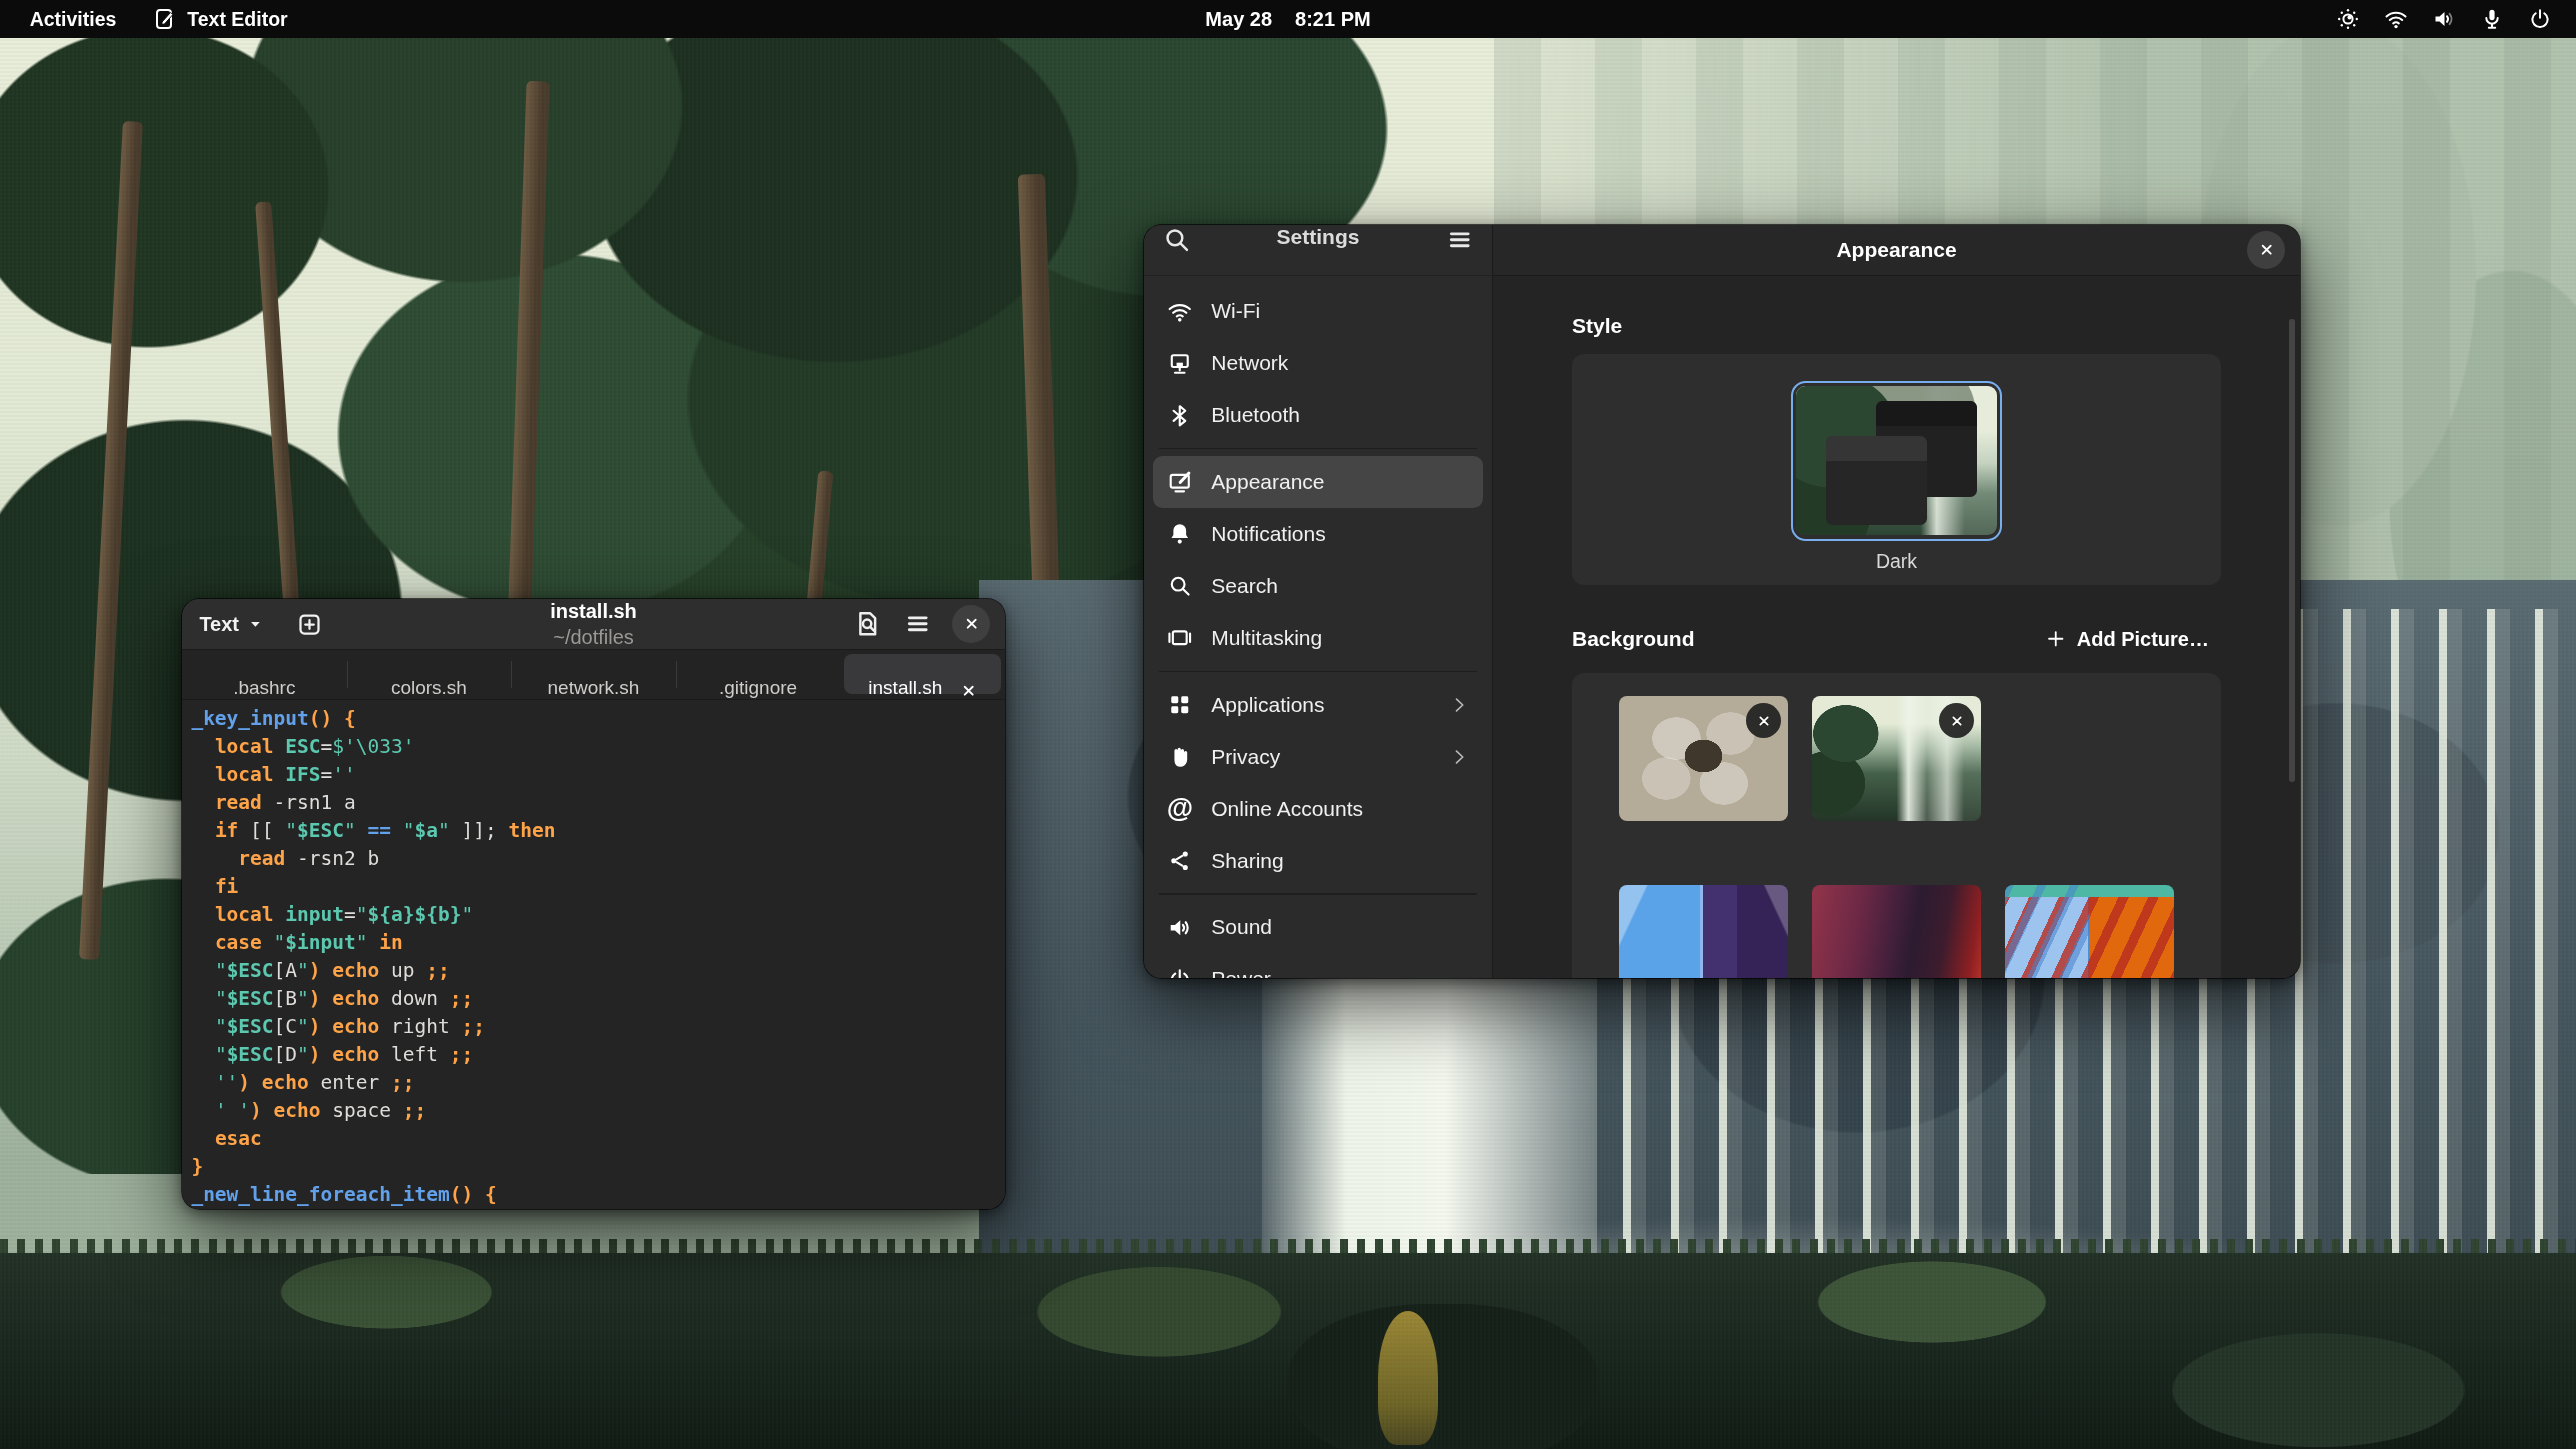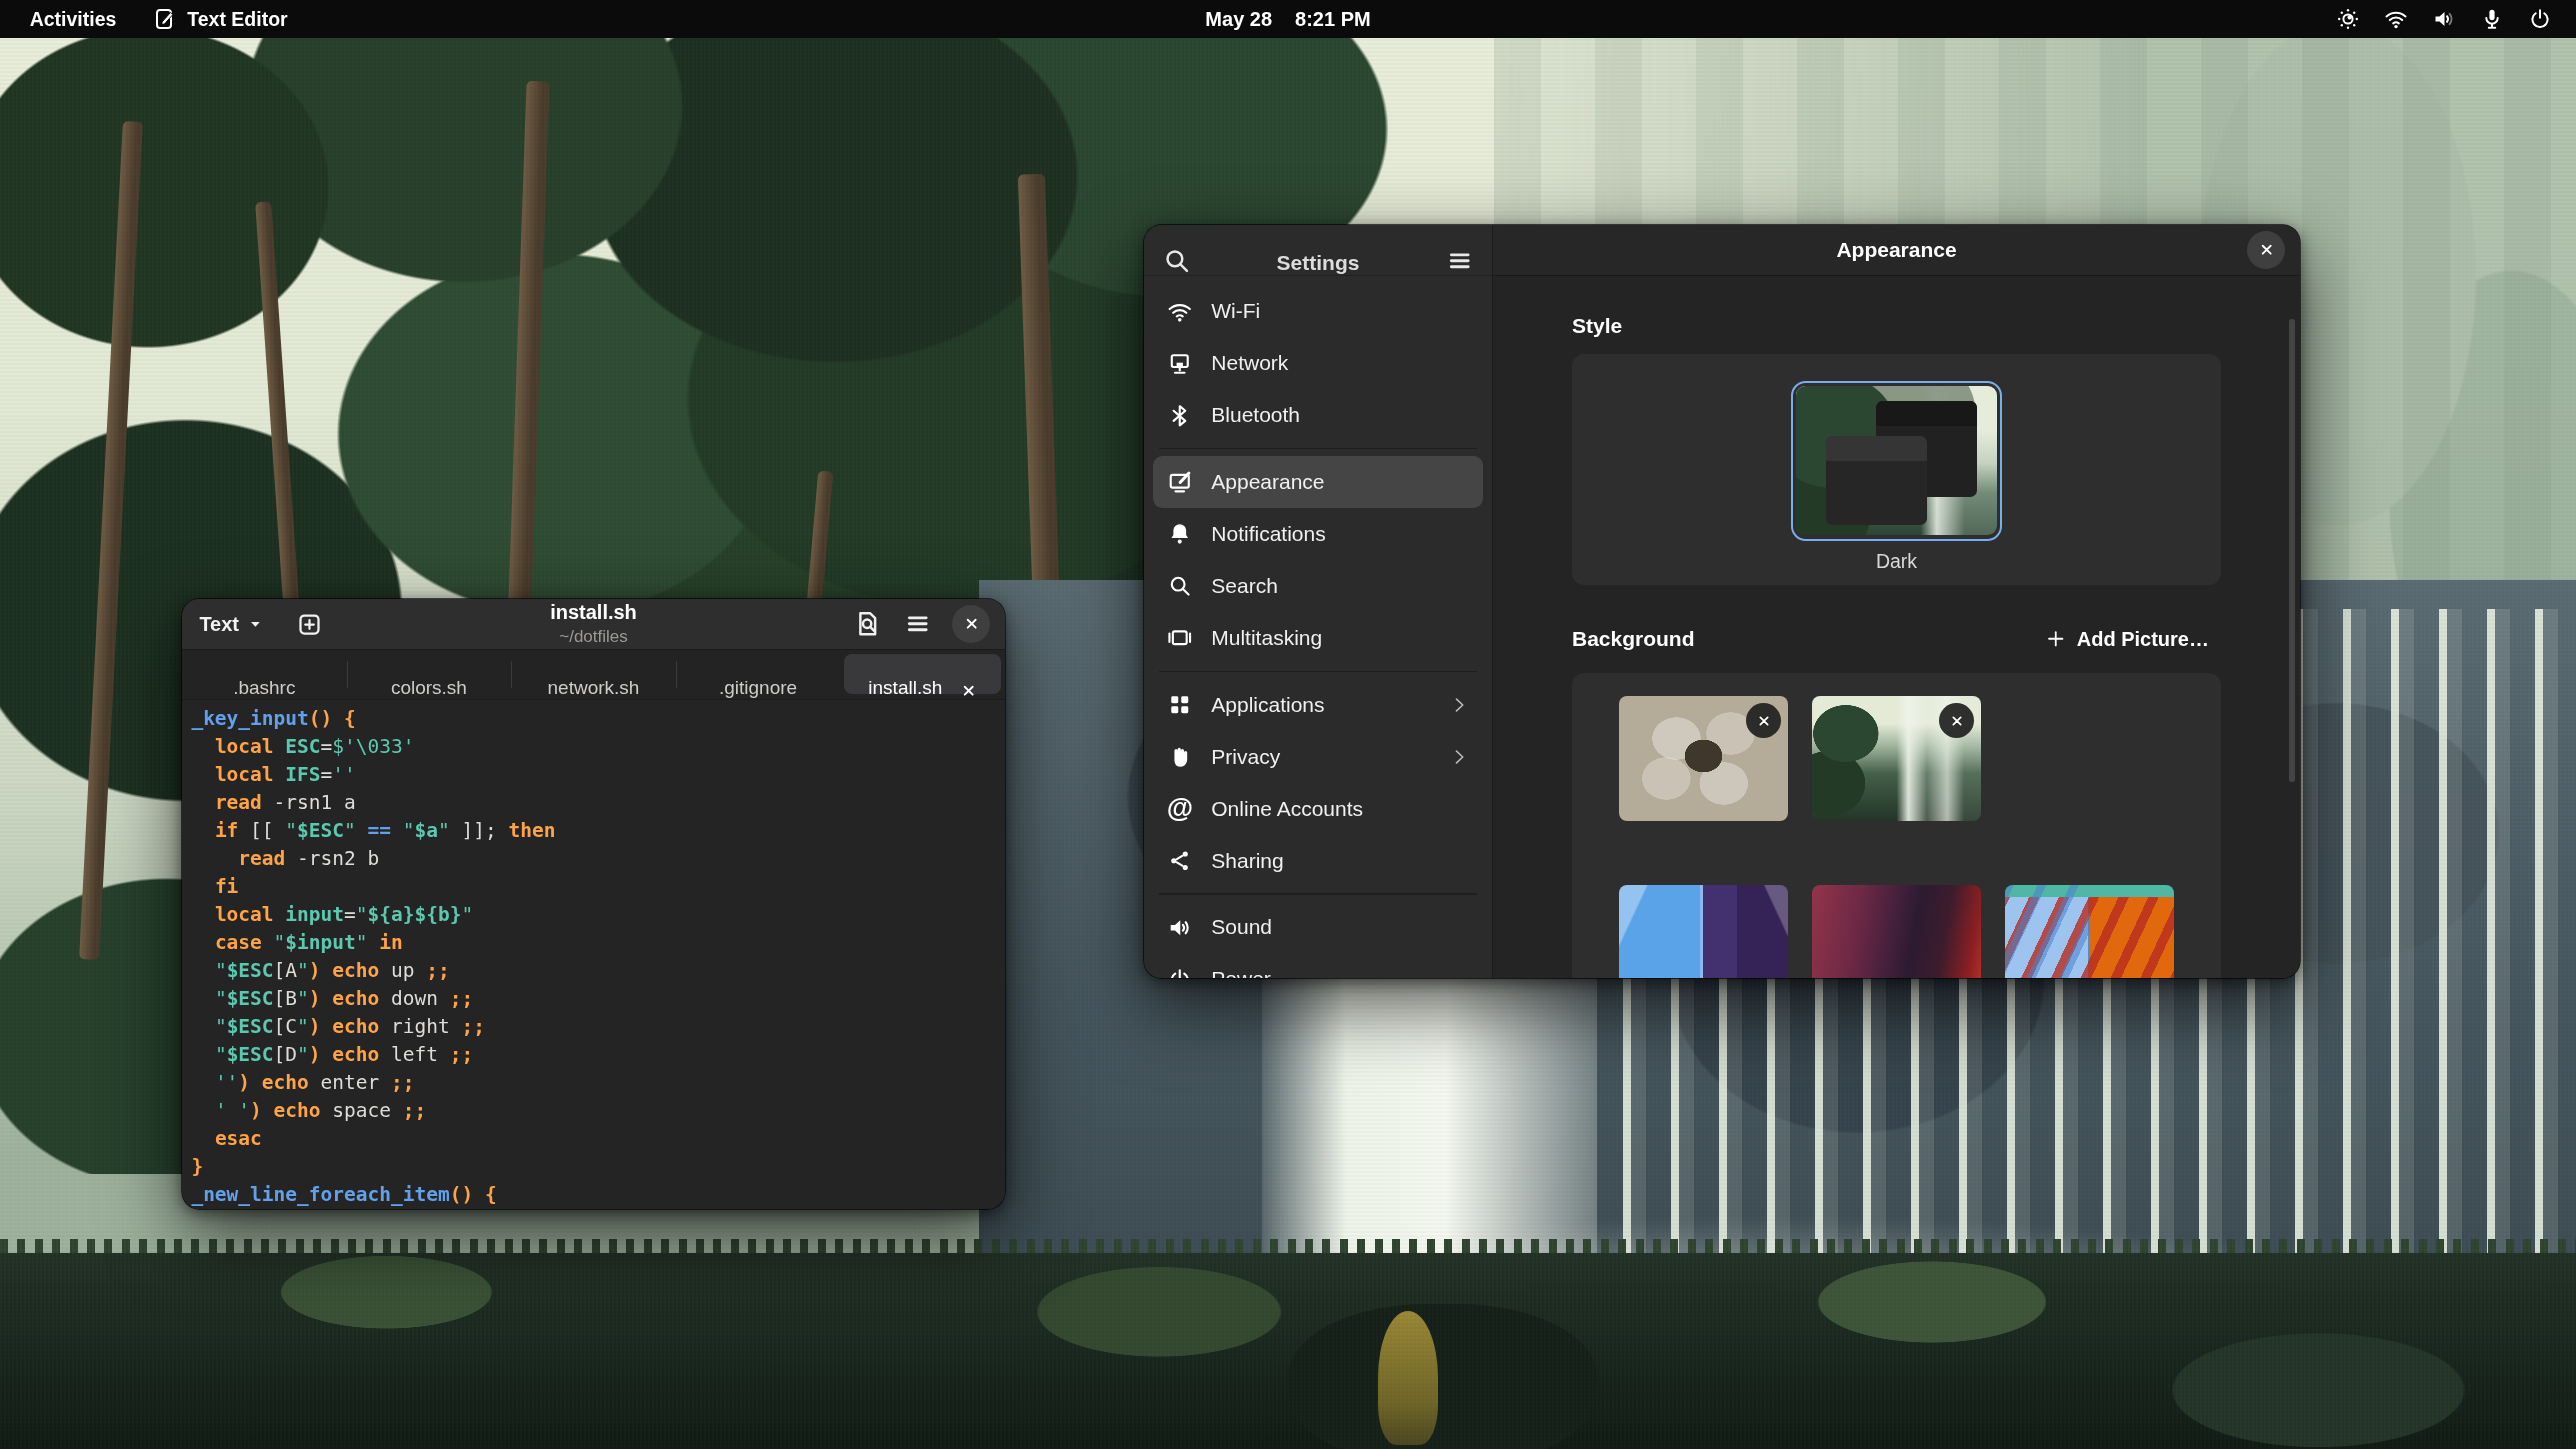--- a/index.html
+++ b/index.html
@@ -89,21 +89,21 @@
   
   .editor{left:182px;top:599px;width:823px;height:610px}
   .ed-header{height:50px;background:#2e2e2e;border-bottom:1.3px solid #1a1a1a;position:relative;
     display:flex;align-items:center;padding:0 17.4px;color:#eee}
   .open-btn{display:flex;align-items:center;gap:9.4px;font-size:20px;font-weight:600;color:#f2f2f2}
   .open-btn .caret svg{width:14.8px;height:14.8px}
   .newtab-btn{margin-left:27px;width:38px;height:38px;display:flex;align-items:center;justify-content:center;color:#f2f2f2}
   .newtab-btn svg{width:27px;height:27px}
   .ed-titles{position:absolute;left:50%;top:50%;transform:translate(-50%,-50%);text-align:center;line-height:1.05}
   .ed-title{font-size:20px;font-weight:700;color:#fff}
-  .ed-subtitle{font-size:17px;color:#9a9996;margin-top:5px}
+  .ed-subtitle{font-size:20px;color:#9a9996;margin-top:5px}
   .ed-actions{position:absolute;right:14.8px;top:0;height:50px;display:flex;align-items:center;gap:20px;color:#efefef}
   .hb-icon{width:29.5px;height:29.5px}
   .hb-icon svg{width:100%;height:100%}
   .ed-tabs{height:49px;background:#232323;border-bottom:1.3px solid #1a1a1a;display:flex;position:relative}
   .tab{flex:1;display:flex;align-items:flex-end;justify-content:center;position:relative;
     font-size:19px;color:#cfcdca}
   .tab + .tab::before{content:"";position:absolute;left:0;top:10.7px;bottom:10.7px;width:1.3px;background:#3a3a3a}
   .tab.active{color:#fff}
   .tab.active::after{content:"";position:absolute;inset:4px 4px 5.4px 4px;background:#39393b;border-radius:8px;z-index:0}
   .tab.active::before{display:none}
@@ -117,21 +117,21 @@
   .t-f{color:#62a0ea;font-weight:700}
   .t-v{color:#5bc8af;font-weight:700}
   .t-s{color:#5bc8af}
   .t-o{color:#62a0ea;font-weight:700}
   .t-b{color:#ffa348;font-weight:700}
   .t-p{color:#deddda}
 
   
   .settings{left:1144px;top:225px;width:1156px;height:753px;display:flex}
   .sb{width:348px;background:#2b2b2b;border-right:1.3px solid #1a1a1a;position:relative;flex:none}
-  .sb-header{height:50px;border-bottom:1.3px solid #222;display:flex;align-items:flex-end;padding:0 18px;color:#e8e8e8}
+  .sb-header{height:50px;border-bottom:1.3px solid #222;display:flex;align-items:flex-start;padding:0 18px;color:#e8e8e8}
   .sb-title{flex:1;text-align:center;font-size:21px;font-weight:700;color:#dcdcdc}
   .sb-list{position:absolute;top:51px;left:0;right:0;bottom:0;overflow:hidden;padding:9.4px 9.4px 0}
   .sb-row{height:52px;border-radius:9.4px;display:flex;align-items:center;gap:19px;padding:0 13.4px;
     color:#f0f0f0;font-size:21px}
   .sb-row.selected{background:#454545}
   .sb-ic{width:25.5px;height:25.5px;color:#fff;flex:none}
   .sb-ic svg{width:100%;height:100%}
   .sb-ic .at{font-size:27px;font-weight:700;line-height:25.5px;display:block;text-align:center}
   .sb-label{flex:1}
   .sb-chev{width:20px;height:20px;color:#b8b8b8}

